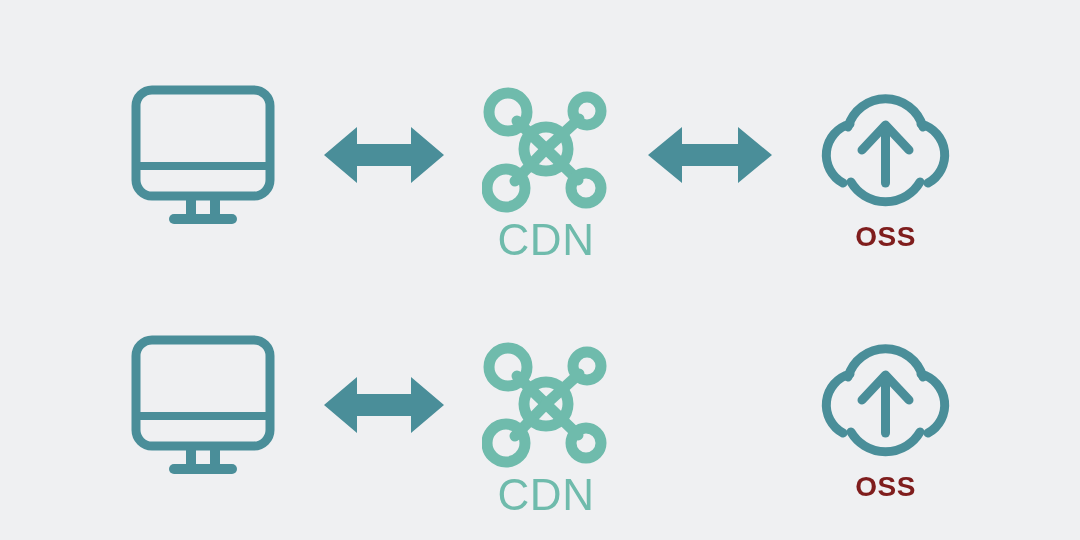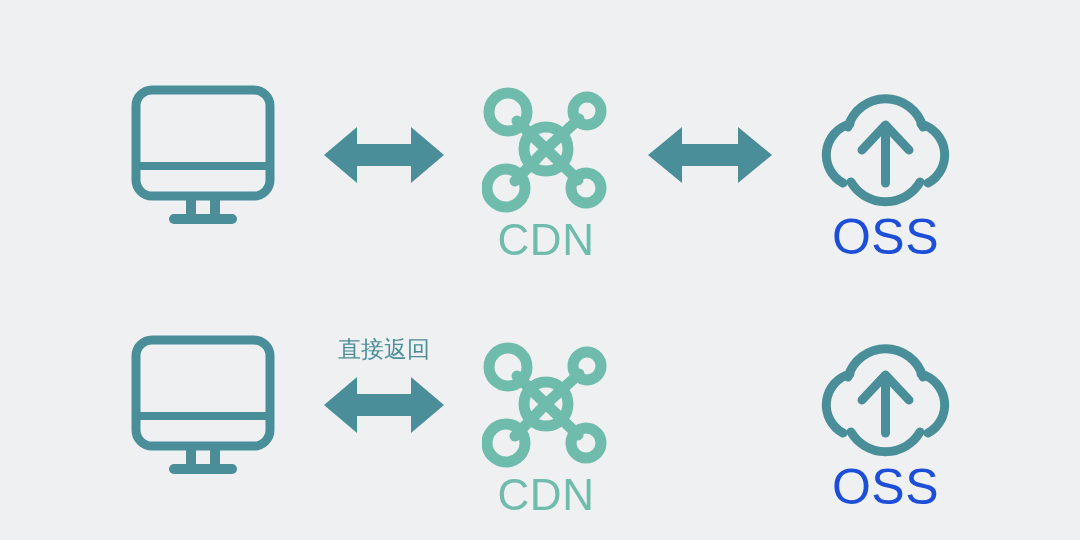--- a/index.html
+++ b/index.html
@@ -35,24 +35,24 @@
     white-space: nowrap;
     user-select: none;
   }
   .label-cdn {
     color: #6fbbac;
     font-size: 44px;
     line-height: 44px;
     font-weight: 400;
   }
   .label-oss {
-    color: #1d4ed8;
-    font-size: 50px;
+    color: #7f1d1d;
+    font-size: 28px;
     line-height: 44px;
-    font-weight: 400;
+    font-weight: 700;
   }
   .edge-label {
     position: absolute;
     color: #4a8e99;
     font-family: "Liberation Sans", "DejaVu Sans", sans-serif;
     font-size: 23px;
     line-height: 23px;
     white-space: nowrap;
     text-align: center;
     user-select: none;
@@ -119,21 +119,20 @@
   <div class="node" style="left:128px; top:332px; width:150px; height:145px;">
     <svg class="icon-svg" width="150" height="145" viewBox="0 0 150 145">
       <rect x="8" y="8" width="134" height="106" rx="16" ry="16" fill="none" stroke="#4a8e99" stroke-width="9"></rect>
       <line x1="9" y1="84" x2="141" y2="84" stroke="#4a8e99" stroke-width="8"></line>
       <rect x="58" y="114" width="10" height="24" fill="#4a8e99"></rect>
       <rect x="82" y="114" width="10" height="24" fill="#4a8e99"></rect>
       <line x1="46" y1="137" x2="104" y2="137" stroke="#4a8e99" stroke-width="10" stroke-linecap="round"></line>
     </svg>
   </div>
 
-  <div class="edge-label" style="left:320px; top:338px; width:128px;">直接返回</div>
 
   <div class="arrow" style="left:324px; top:372px; width:120px; height:66px;">
     <svg class="icon-svg" width="120" height="66" viewBox="0 0 120 66">
       <polygon points="0,33 33,5 33,22 87,22 87,5 120,33 87,61 87,44 33,44 33,61" fill="#4a8e99"></polygon>
     </svg>
   </div>
 
   <div class="node" style="left:482px; top:340px; width:128px; height:175px;">
     <svg class="icon-svg" width="128" height="128" viewBox="0 0 128 128">
       <line x1="35" y1="36" x2="64" y2="64" stroke="#6fbbac" stroke-width="11" stroke-linecap="round"></line>

